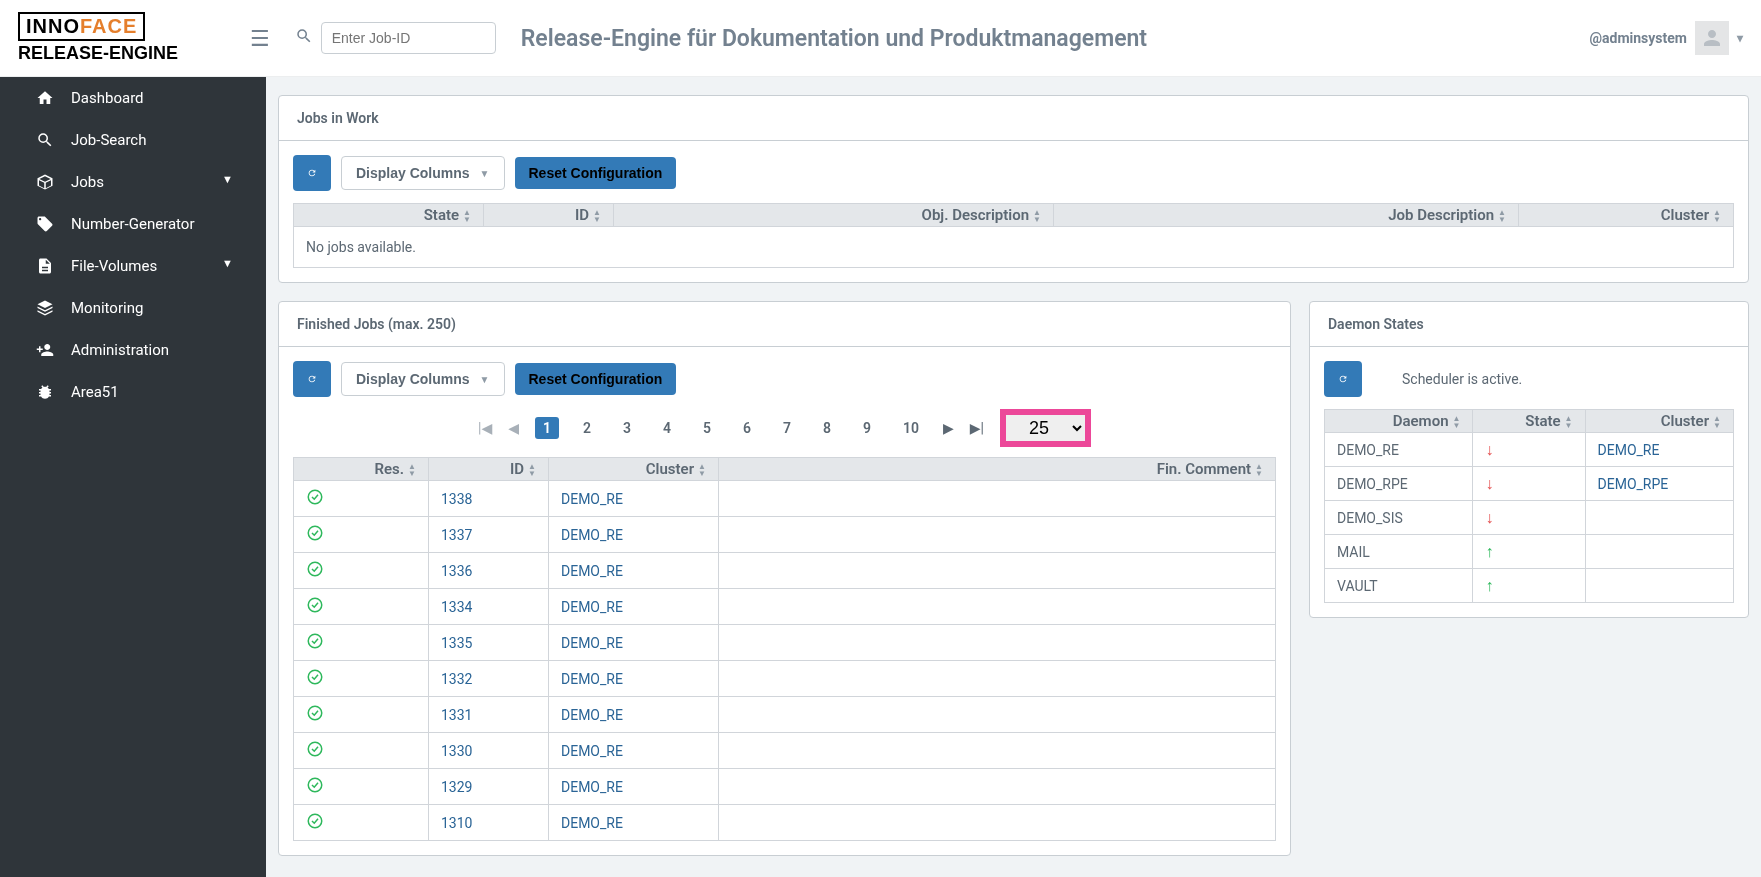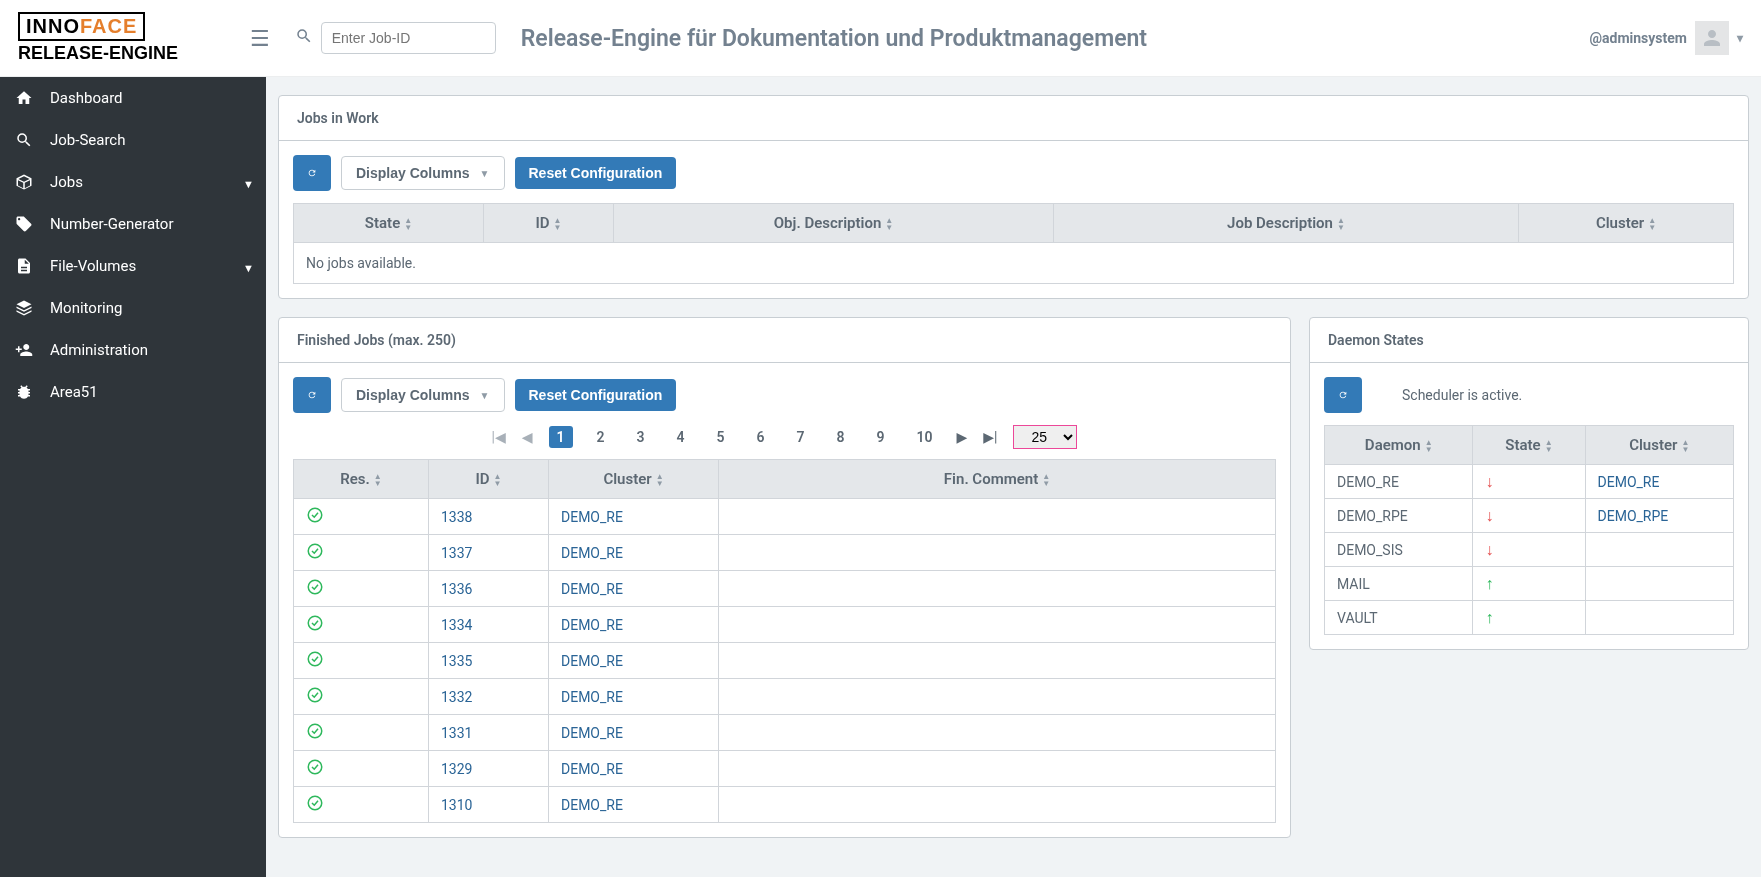--- a/index.html
+++ b/index.html
@@ -18,59 +18,59 @@
 .search-input { border: 1px solid #c8ced3; border-radius: 4px; padding: 7px 10px; width: 175px; font-size: 14px; }
 .page-title { font-size: 23px; font-weight: 600; color: #73818f; flex: 1; }
 .user-area { display: flex; align-items: center; gap: 8px; font-weight: bold; }
 .username { color: #73818f; }
 .avatar { width: 34px; height: 34px; background: #e4e5e6; display: inline-flex; align-items: center; justify-content: center; }
 .avatar svg { width: 24px; height: 24px; fill: #b8bec4; }
 .chevron { color: #8f9ba6; font-size: 12px; }
 
 
 .sidebar { width: 266px; background: #2f353a; padding-top: 77px; flex-shrink: 0; }
-.sidebar-item { display: flex; align-items: flex-end; padding: 12px 12px; color: #fff; cursor: pointer; font-size: 15px; }
+.sidebar-item { display: flex; align-items: flex-start; padding: 12px 33px; color: #fff; cursor: pointer; font-size: 15px; }
 .sidebar-icon { width: 24px; margin-right: 14px; display: inline-flex; justify-content: center; }
 .sidebar-icon svg { width: 18px; height: 18px; fill: #fff; }
 .sidebar-item .chev { margin-left: auto; font-size: 11px; color: #fff; }
 
 
 .main { flex: 1; padding: 95px 12px 12px 12px; }
 .panel { background: #fff; border: 1px solid #c8ced3; border-radius: 4px; margin-bottom: 18px; }
 .panel-header { padding: 14px 18px; font-weight: 600; color: #5c6873; border-bottom: 1px solid #c8ced3; }
 .panel-body { padding: 14px 14px; }
 .toolbar { display: flex; align-items: center; gap: 10px; margin-bottom: 12px; }
 .btn { border: none; border-radius: 4px; padding: 8px 14px; font-size: 14px; cursor: pointer; font-weight: 600; }
 .btn-icon { background: #337ab7; color: #fff; width: 38px; height: 36px; display: inline-flex; align-items: center; justify-content: center; }
 .btn-icon svg { width: 16px; height: 16px; fill: #fff; }
 .btn-outline { background: #fff; border: 1px solid #c8ced3; color: #5c6873; display: inline-flex; align-items: center; gap: 10px; }
 .btn-outline .caret { color: #8f9ba6; font-size: 10px; }
-.btn-primary { background: #337ab7; color: #ffffff; }
+.btn-primary { background: #337ab7; color: #000000; }
 
 
 table { width: 100%; border-collapse: collapse; }
-th { background: #e4e7ea; border: 1px solid #d1d5da; padding: 10px 12px; text-align: center; font-weight: 600; color: #5c6873; font-size: 15px; }
+th { background: #e4e7ea; border: 1px solid #d1d5da; padding: 2px 12px; text-align: right; font-weight: 600; color: #5c6873; font-size: 15px; }
 td { border: 1px solid #d1d5da; padding: 7px 12px; font-size: 14px; color: #5c6873; }
 .sort-arrows { display: inline-flex; flex-direction: column; font-size: 8px; line-height: 7px; color: #8f9ba6; margin-left: 4px; vertical-align: middle; }
 .link { color: #2a6496; cursor: pointer; }
 .ok-icon svg { width: 18px; height: 18px; stroke: #2eb85c; fill: none; stroke-width: 2; }
 .empty-row td { padding: 12px; border: 1px solid #d1d5da; }
 
 
 .row { display: flex; gap: 18px; align-items: flex-start; }
 .col-left { flex: 1; }
 .col-right { width: 440px; }
 
 
 .pagination { display: flex; align-items: center; justify-content: center; gap: 16px; margin-bottom: 10px; }
 .page-nav { color: #a8b0b8; cursor: pointer; font-size: 14px; }
 .page-nav.enabled { color: #5c6873; }
 .page-num { color: #5c6873; cursor: pointer; font-weight: 600; padding: 3px 8px; border-radius: 3px; }
 .page-num.active { background: #337ab7; color: #fff; }
-.page-select { border: 1px solid #ec4899; padding: 2px 13px; font-size: 14px; }
+.page-select { border: 6px solid #ec4899; padding: 2px 19px; font-size: 18px; }
 
 
 .status-text { margin-left: 30px; color: #5c6873; }
 .up-arrow { color: #2eb85c; font-weight: bold; font-size: 16px; }
 .down-arrow { color: #e55353; font-weight: bold; font-size: 16px; }
 .daemon-table td { padding: 7px 12px; }
 </style>
 </head>
 <body>
 
@@ -344,20 +344,29 @@
                         </svg></span></td>
                     <td><span class="link">1331</span></td>
                     <td><span class="link">DEMO_RE</span></td>
                     <td></td>
                   </tr>
                   <tr>
                     <td><span class="ok-icon"><svg viewBox="0 0 24 24">
                           <circle cx="12" cy="12" r="9"></circle>
                           <path d="M8 12l3 3 5-6"></path>
                         </svg></span></td>
+                    <td><span class="link">1330</span></td>
+                    <td><span class="link">DEMO_RE</span></td>
+                    <td></td>
+                  </tr>
+                  <tr>
+                    <td><span class="ok-icon"><svg viewBox="0 0 24 24">
+                          <circle cx="12" cy="12" r="9"></circle>
+                          <path d="M8 12l3 3 5-6"></path>
+                        </svg></span></td>
                     <td><span class="link">1329</span></td>
                     <td><span class="link">DEMO_RE</span></td>
                     <td></td>
                   </tr>
                   <tr>
                     <td><span class="ok-icon"><svg viewBox="0 0 24 24">
                           <circle cx="12" cy="12" r="9"></circle>
                           <path d="M8 12l3 3 5-6"></path>
                         </svg></span></td>
                     <td><span class="link">1310</span></td>

